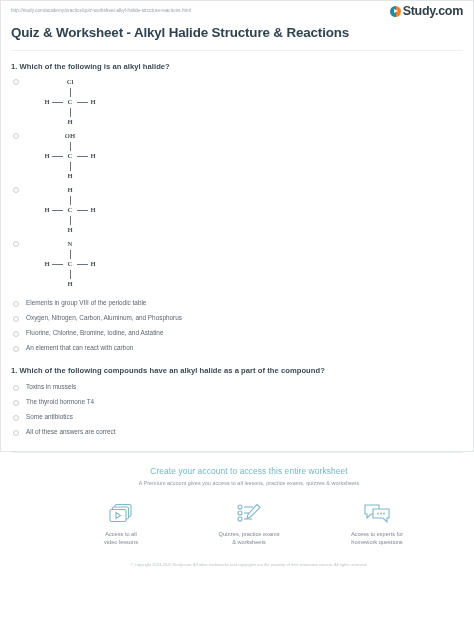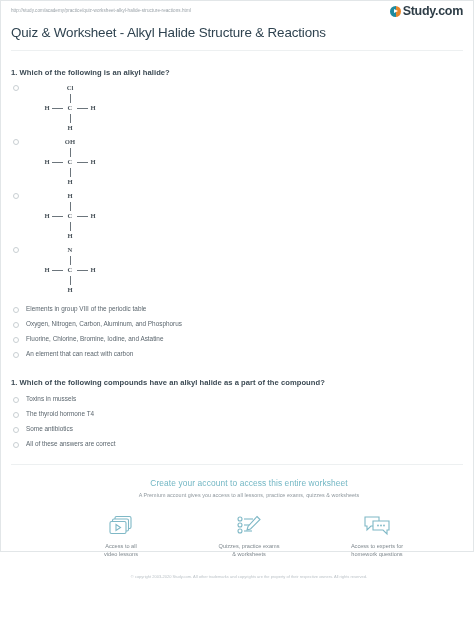--- a/index.html
+++ b/index.html
@@ -10,21 +10,21 @@
   body {
     width: 474px;
     height: 640px;
     overflow: hidden;
     font-family: "Liberation Sans", sans-serif;
     color: #3f4a52;
     position: relative;
   }
   .page {
     width: 474px;
-    height: 552px;
+    height: 452px;
     box-sizing: border-box;
     border: 1px solid #e2e6e8;
     background: #fff;
     position: relative;
   }
 
   
   .urlbar {
     padding: 5px 10px 0 10px;
     display: flex;
@@ -67,38 +67,38 @@
     font-size: 12.5px;
     font-weight: 700;
     color: #2e3d47;
     letter-spacing: -0.3px;
     line-height: 12px;
   }
 
   
   .title {
     font-size: 13.4px;
-    font-weight: 400;
+    font-weight: 700;
     color: #2f4350;
     padding: 8px 10px 0 10px;
     letter-spacing: -0.15px;
   }
   .rule {
     height: 1px;
     background: #edf0f1;
     margin: 10px 10px 0 10px;
   }
 
   
   .content { padding: 0 10px; }
   .question {
     font-size: 7.6px;
     font-weight: 700;
     color: #3c4a54;
-    margin-top: 17px;
+    margin-top: 11px;
     letter-spacing: 0.05px;
   }
   .options { margin-top: 4px; }
   .option {
     display: flex;
     align-items: flex-start;
     gap: 7px;
     padding: 3.5px 0;
   }
   .radio {

